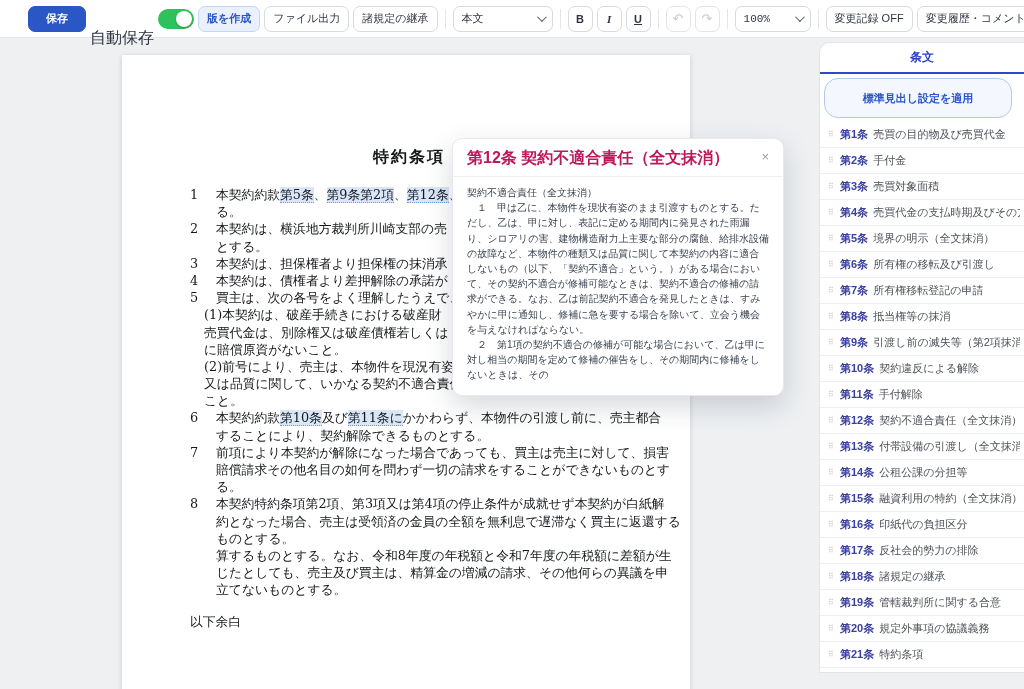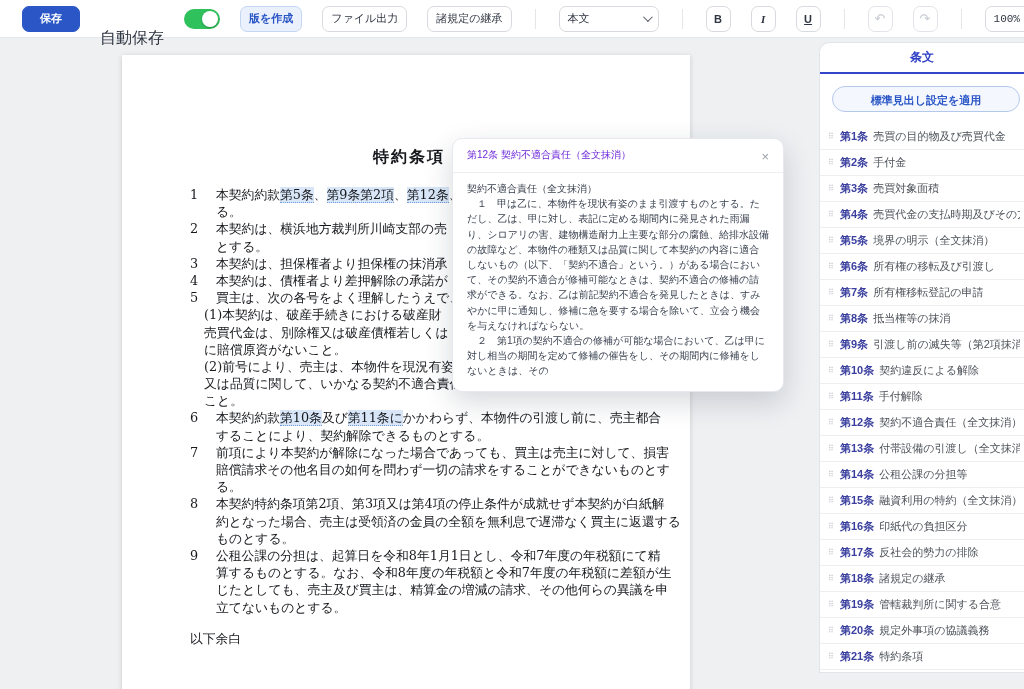--- a/index.html
+++ b/index.html
@@ -1,18 +1,18 @@
 <!DOCTYPE html>
 <html><head>
 <meta charset="utf-8">
 <style>
   html,body{margin:0;padding:0;}
   body{width:1024px;height:689px;overflow:hidden;background:#eef0f2;font-family:"Liberation Sans",sans-serif;position:relative;}
   
-  .toolbar{position:absolute;top:0;left:0;right:0;height:38px;background:#fff;border-bottom:1px solid #e4e6ea;display:flex;align-items:center;padding:0 22px;gap:20px;box-sizing:border-box;z-index:20;white-space:nowrap;}
+  .toolbar{position:absolute;top:0;left:0;right:0;height:38px;background:#fff;border-bottom:1px solid #e4e6ea;display:flex;align-items:center;padding:0 28px;gap:4px;box-sizing:border-box;z-index:20;white-space:nowrap;}
   .btn{height:26px;display:inline-flex;align-items:center;justify-content:center;padding:0 8px;border:1px solid #d7dade;border-radius:7px;background:#fff;font-size:11px;color:#2e3440;cursor:pointer;flex:none;}
   .btn-primary{background:#2a56c6;border-color:#2a56c6;color:#fff;font-weight:bold;padding:0 17px;}
   .btn-soft{background:#eaf1fc;border-color:#c3d6f3;color:#2a56c6;font-weight:bold;}
   .btn-mode{color:#2a56c6;border:1.5px solid #4a72d8;box-shadow:0 0 0 2.5px rgba(74,114,216,.2);font-weight:bold;border-radius:8px;}
   .lbl{font-size:16px;color:#2e3440;flex:none;margin-top:40px;}
   .toggle{width:36px;height:20px;border-radius:10px;background:#2fc15c;position:relative;flex:none;cursor:pointer;}
   .toggle .knob{position:absolute;top:2px;right:2px;width:16px;height:16px;border-radius:50%;background:#fff;box-shadow:0 1px 2px rgba(0,0,0,.25);}
   .sep{width:1px;height:20px;background:#e4e6ea;margin:0 3px;flex:none;}
   .select{height:26px;border:1px solid #d7dade;border-radius:7px;background:#fff;display:inline-flex;align-items:center;justify-content:space-between;padding:0 8px;font-size:11px;color:#2e3440;cursor:pointer;flex:none;box-sizing:border-box;font-family:Liberation Mono, monospace;}
   .chev{width:6px;height:6px;border-right:1.5px solid #565c66;border-bottom:1.5px solid #565c66;transform:rotate(45deg) translateY(-2px);margin-left:8px;flex:none;}
@@ -27,28 +27,28 @@
   .doc-title{text-align:center;font-weight:bold;font-size:16px;letter-spacing:2px;margin:0 40px 18px 0;}
   .doc-line{white-space:nowrap;line-height:17.2px;height:17.2px;}
   .doc-line .marker{display:inline-block;width:26px;}
   .doc-line.cont{padding-left:26px;}
   .doc-line.sub{padding-left:14px;}
   .doc-line.blank{height:14px;}
   .hl{background:#d8e6f8;border-bottom:1.5px dotted #6f9bdc;cursor:pointer;}
   
   .popup{position:absolute;left:452px;top:100px;width:332px;background:#fff;border:1px solid #e7e9ee;border-radius:10px;box-shadow:0 10px 28px rgba(30,40,60,.18);z-index:10;box-sizing:border-box;}
   .popup-head{display:flex;align-items:flex-start;justify-content:space-between;padding:9px 12px 7px 14px;border-bottom:1px solid #eceef2;}
-  .popup-title{font-size:10px;font-weight:normal;color:#6d28d9;}
+  .popup-title{font-size:16px;font-weight:bold;color:#be185d;}
   .popup-close{color:#9aa0a8;font-size:13px;line-height:13px;cursor:pointer;padding:2px;}
   .popup-body{padding:8px 14px 12px 14px;font-size:10px;line-height:15.2px;color:#3a4250;}
   .popup-body p{margin:0;}
   
   .sidebar{position:absolute;top:4px;right:0;bottom:16px;width:205px;background:#fff;border:1px solid #e2e4e9;border-right:none;border-top-left-radius:10px;box-sizing:border-box;overflow:hidden;z-index:15;}
   .sb-head{height:29px;display:flex;align-items:center;justify-content:center;color:#2c3ec6;font-weight:bold;font-size:12px;border-bottom:2px solid #3345c9;}
-  .sb-apply{display:block;margin:12px;height:26px;line-height:24px;text-align:center;border:1px solid #b4c8ec;background:#f4f8fe;color:#2a56c6;border-radius:14px;font-size:11px;font-weight:bold;width:calc(100% - 16px);box-sizing:border-box;cursor:pointer;}
+  .sb-apply{display:block;margin:4px;height:40px;line-height:24px;text-align:center;border:1px solid #b4c8ec;background:#f4f8fe;color:#2a56c6;border-radius:14px;font-size:11px;font-weight:bold;width:calc(100% - 16px);box-sizing:border-box;cursor:pointer;}
   .art-row{display:flex;align-items:center;height:25px;border-bottom:1px solid #edeef2;padding:0 4px 0 8px;font-size:11px;cursor:pointer;}
   .drag{color:#c0c4cc;font-size:8px;width:12px;flex:none;cursor:grab;}
   .art-num{color:#3a3f9e;font-weight:bold;margin-right:5px;flex:none;}
   .art-title{color:#4c5158;overflow:hidden;white-space:nowrap;}
 </style>
 </head>
 <body>
 
 <div class="toolbar">
   <button class="btn btn-primary">保存</button>
@@ -103,21 +103,20 @@
           <div class="doc-line sub"><span>又は品質に関して、いかなる契約不適合責任をも負わないこと。</span></div>
           <div class="doc-line sub"><span>こと。</span></div>
           <div class="doc-line num"><span class="marker">6</span><span>本契約約款</span><span class="hl">第10条</span><span>及び</span><span class="hl">第11条に</span><span>かかわらず、本物件の引渡し前に、売主都合</span></div>
           <div class="doc-line cont"><span>することにより、契約解除できるものとする。</span></div>
           <div class="doc-line num"><span class="marker">7</span><span>前項により本契約が解除になった場合であっても、買主は売主に対して、損害</span></div>
           <div class="doc-line cont"><span>賠償請求その他名目の如何を問わず一切の請求をすることができないものとす</span></div>
           <div class="doc-line cont"><span>る。</span></div>
           <div class="doc-line num"><span class="marker">8</span><span>本契約特約条項第2項、第3項又は第4項の停止条件が成就せず本契約が白紙解</span></div>
           <div class="doc-line cont"><span>約となった場合、売主は受領済の金員の全額を無利息で遅滞なく買主に返還する</span></div>
           <div class="doc-line cont"><span>ものとする。</span></div>
-          <div class="doc-line num"><span class="marker">9</span><span>公租公課の分担は、起算日を令和8年1月1日とし、令和7年度の年税額にて精</span></div>
           <div class="doc-line cont"><span>算するものとする。なお、令和8年度の年税額と令和7年度の年税額に差額が生</span></div>
           <div class="doc-line cont"><span>じたとしても、売主及び買主は、精算金の増減の請求、その他何らの異議を申</span></div>
           <div class="doc-line cont"><span>立てないものとする。</span></div>
           <div class="doc-line blank"></div>
           <div class="doc-line plain"><span>以下余白</span></div>
         </div>
     </div>
   </div>
 
   <div class="popup">

